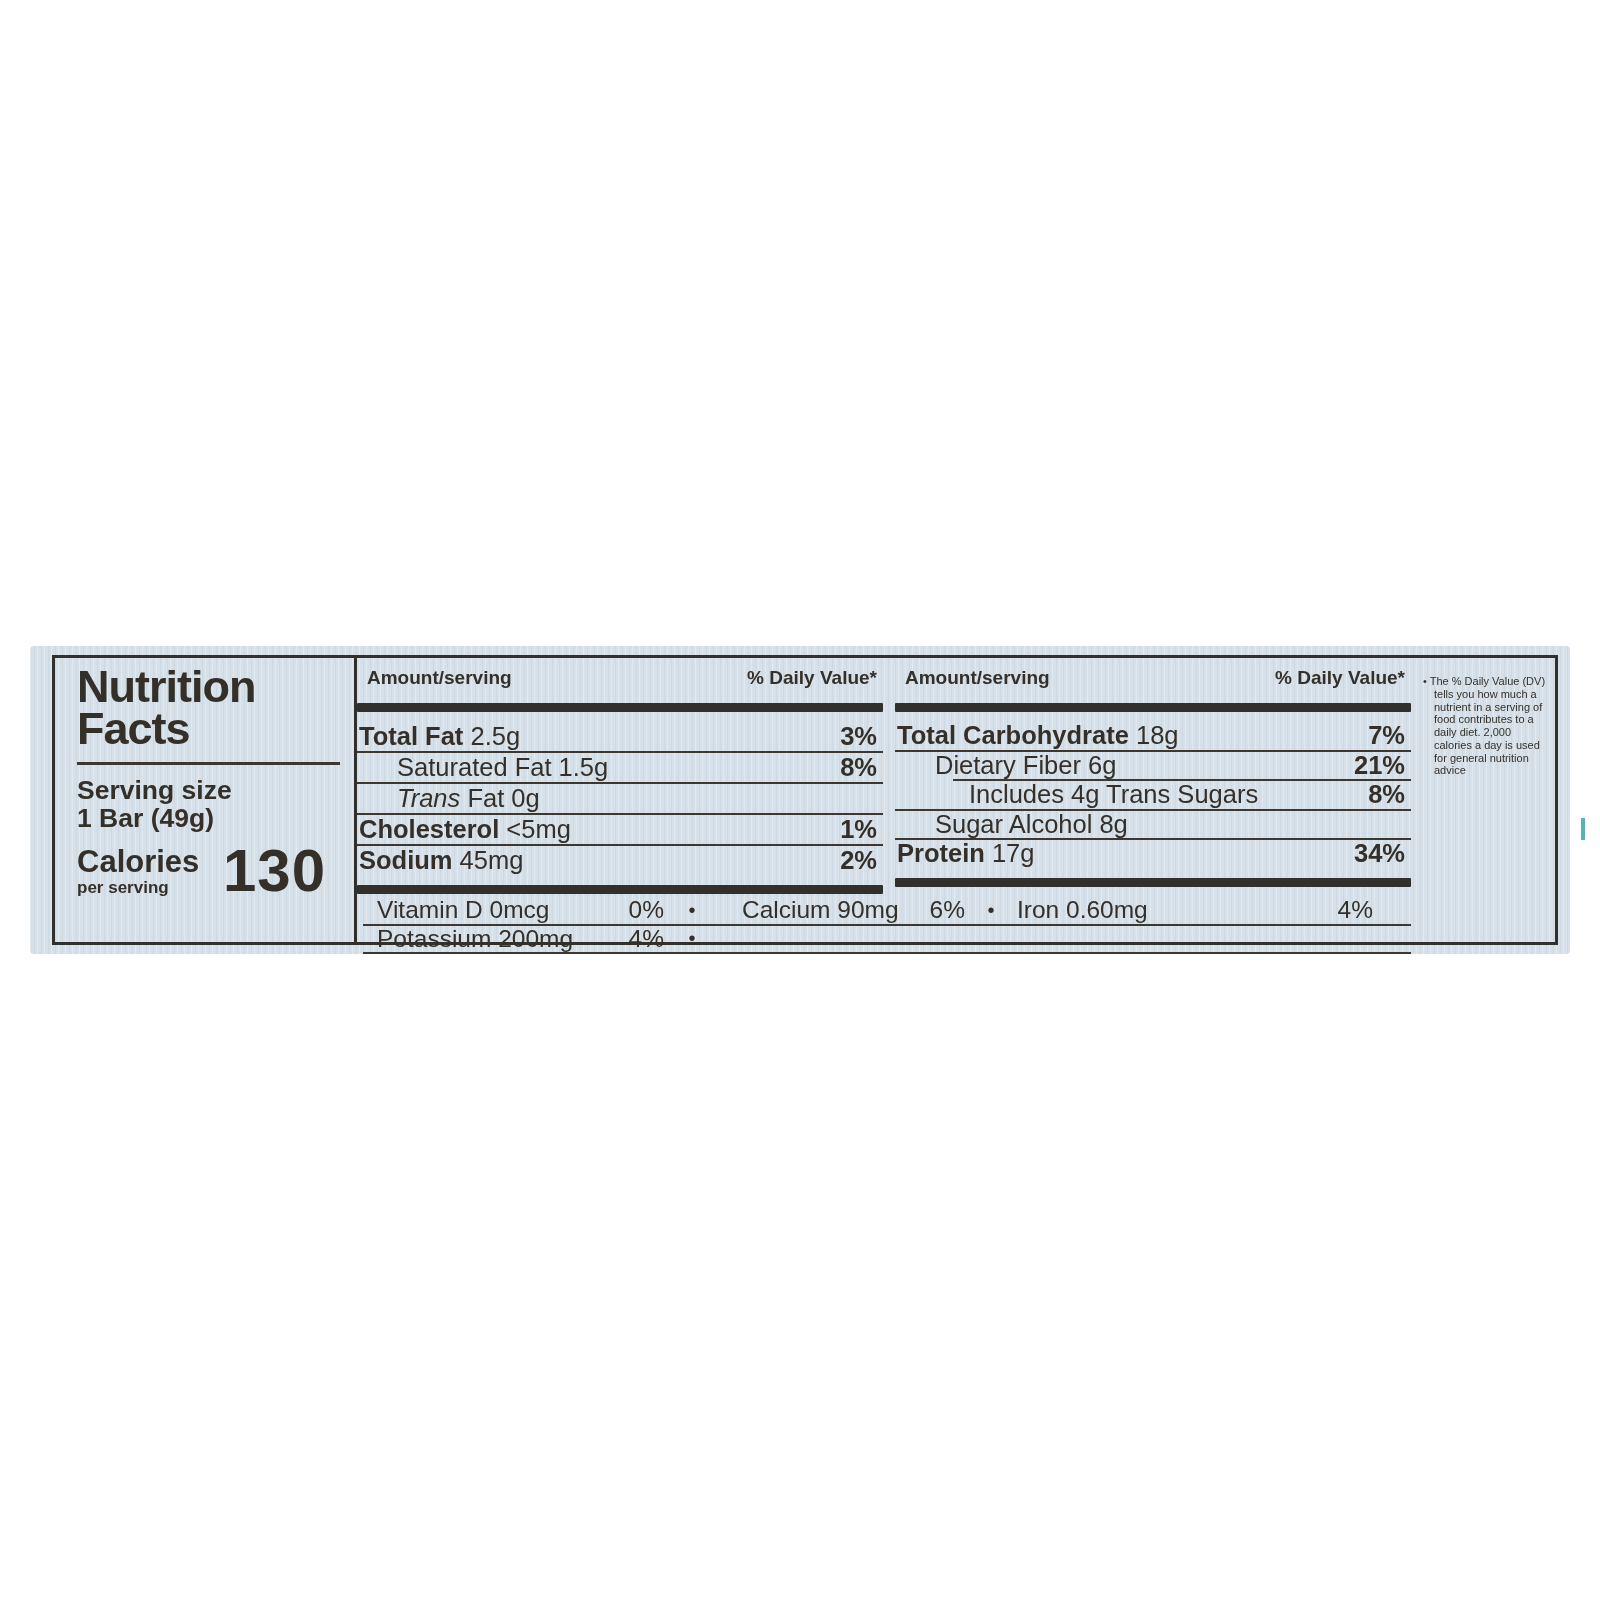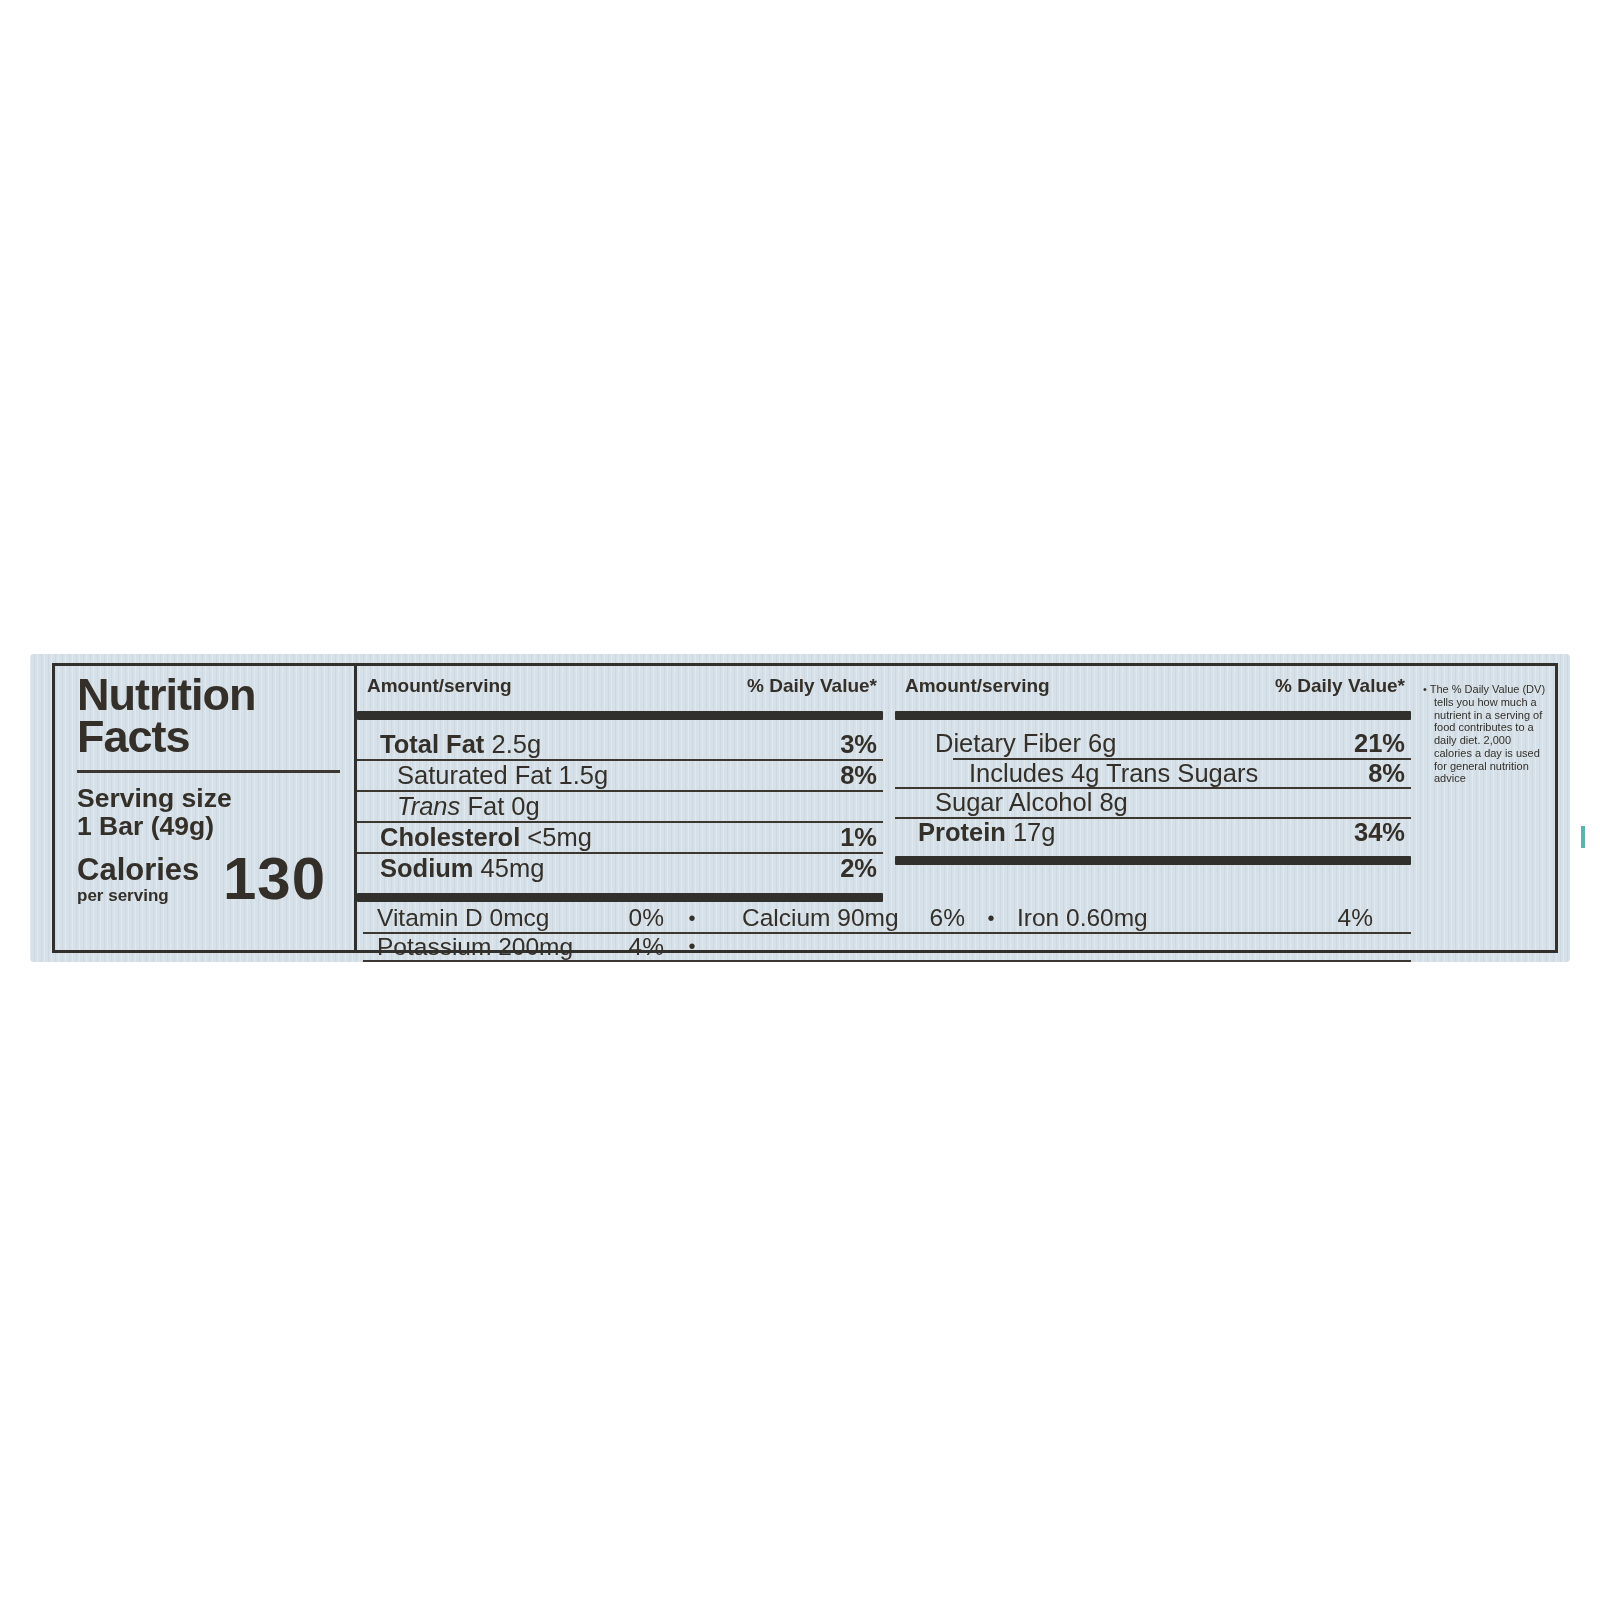--- a/index.html
+++ b/index.html
@@ -7,21 +7,20 @@
     position:relative;width:1600px;height:1600px;background:#ffffff;overflow:hidden;
     font-family:"Liberation Sans","DejaVu Sans",sans-serif;color:#343029;
   }
   
   .band{
     position:absolute;left:30px;top:646px;width:1540px;height:308px;
     background:
       repeating-linear-gradient(90deg,rgba(255,255,255,0.28) 0 1px,rgba(0,0,0,0) 1px 4px,rgba(96,118,134,0.07) 4px 5px,rgba(0,0,0,0) 5px 7px),
       #d6e0e8;
     border-radius:4px;
-    margin-top:8px;
   }
   .teal-sliver{position:absolute;left:1551px;top:172px;width:4px;height:22px;background:#2aa39b;opacity:.8;}
   
   .label{
     position:absolute;left:22px;top:9px;width:1506px;height:290px;
     border:3px solid #31302d;box-sizing:border-box;display:flex;
   }
   
   .panel-left{width:302px;box-sizing:border-box;border-right:3px solid #31302d;padding:8px 14px 0 22px;flex:none;}
   .nf-title{font-weight:bold;font-size:45px;line-height:0.94;letter-spacing:-1px;}
@@ -40,21 +39,21 @@
   .col-mid{width:526px;flex:none;}
   .col-right{flex:1;margin-left:12px;margin-right:10px;}
   .col-head{display:flex;justify-content:space-between;align-items:flex-end;font-weight:bold;font-size:19px;padding:9px 6px 5px 10px;}
   .bar{height:9px;background:#31302c;border-radius:1px;flex:none;}
   .rows{display:flex;flex-direction:column;}
   .row{position:relative;display:flex;align-items:center;font-size:25.5px;}
   .col-mid .row{height:31px;}
   .col-right .row{height:29.5px;}
   .rows .row + .row::before{content:"";position:absolute;left:0;right:0;top:-1px;height:2px;background:#3c3831;}
   .rows .row.rule-ind::before{left:58px;}
-  .nm{padding-left:23px;white-space:pre;}
+  .nm{padding-left:2px;white-space:pre;}
   .ind1 .nm{padding-left:40px;}
   .ind2 .nm{padding-left:74px;}
   .b{font-weight:bold;}
   .i{font-style:italic;}
   .dv{margin-left:auto;font-weight:bold;padding-right:6px;}
   
   .micro{margin:3px 10px 0 6px;}
   .micro-row{display:flex;align-items:center;height:26.5px;border-bottom:2px solid #3c3831;font-size:24.5px;}
   .m-n1{width:236px;padding-left:14px;box-sizing:border-box;flex:none;}
   .m-p1{width:65px;text-align:right;flex:none;}
@@ -128,20 +127,24 @@
             <div class="bar"></div>
           </div>
 
           <div class="col col-right">
             <div class="col-head">
               <span>Amount/serving</span>
               <span>% Daily Value*</span>
             </div>
             <div class="bar"></div>
             <div class="rows">
+              <div class="row">
+                <span class="nm"><span class="b">Total Carbohydrate</span><span class="i"></span><span> 18g</span></span>
+                <span class="dv">7%</span>
+              </div>
               <div class="row ind1">
                 <span class="nm"><span class="b"></span><span class="i"></span><span>Dietary Fiber 6g</span></span>
                 <span class="dv">21%</span>
               </div>
               <div class="row ind2 rule-ind">
                 <span class="nm"><span class="b"></span><span class="i"></span><span>Includes 4g Trans Sugars</span></span>
                 <span class="dv">8%</span>
               </div>
               <div class="row ind1">
                 <span class="nm"><span class="b"></span><span class="i"></span><span>Sugar Alcohol 8g</span></span>

